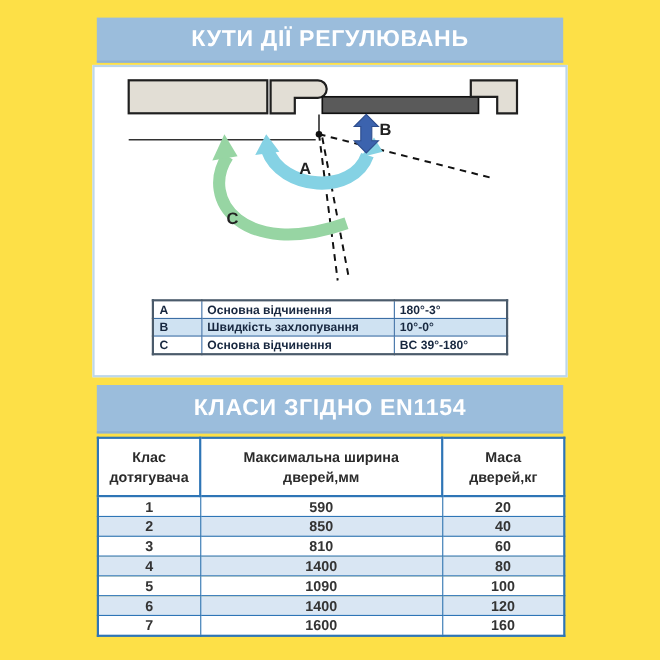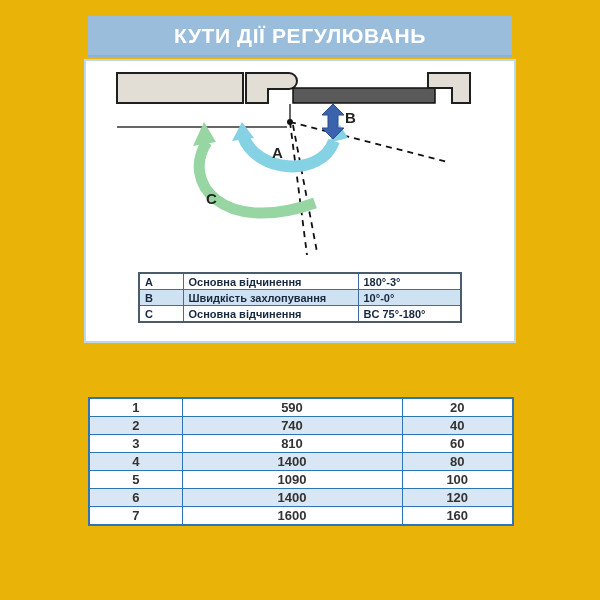--- a/index.html
+++ b/index.html
@@ -1,17 +1,17 @@
 <!DOCTYPE html>
 <html><head>
 <meta charset="utf-8">
 <style>
   html,body{margin:0;padding:0;background:#fff;}
   body{width:600px;height:600px;overflow:hidden;font-family:"Liberation Sans",sans-serif;}
-  .canvas{position:relative;width:600px;height:600px;background:#eab308;}
+  .canvas{position:relative;width:600px;height:600px;background:#fde047;}
 
   .hdr{
     position:absolute;left:88px;width:424px;
     background:#9bbddc;color:#fff;
     display:flex;align-items:center;justify-content:center;
     font-size:21px;font-weight:bold;letter-spacing:.6px;
     border-bottom:2px solid #8db1d3;box-sizing:border-box;
   }
   .hdr1{top:16px;height:41px;}
   .hdr2{top:350px;height:44px;}
@@ -105,42 +105,50 @@
         <td>180°-3°</td>
       </tr>
       <tr class="hl">
         <td>B</td>
         <td>Швидкість захлопування</td>
         <td>10°-0°</td>
       </tr>
       <tr>
         <td>C</td>
         <td>Основна відчинення</td>
-        <td>BC 75°-180°</td>
+        <td>BC 39°-180°</td>
       </tr>
     </tbody>
       </table>
   </div>
 
+  <div class="hdr hdr2">
+    <span>КЛАСИ ЗГІДНО EN1154</span>
+  </div>
 
   <table class="classes">
     <colgroup>
         <col class="c1">
         <col class="c2">
         <col class="c3">
       </colgroup>
     <tbody>
+        <tr>
+      <th>Клас дотягувача</th>
+      <th>Максимальна ширина дверей,мм</th>
+      <th>Маса дверей,кг</th>
+    </tr>
     <tr>
       <td>1</td>
       <td>590</td>
       <td>20</td>
     </tr>
     <tr class="alt">
       <td>2</td>
-      <td>740</td>
+      <td>850</td>
       <td>40</td>
     </tr>
     <tr>
       <td>3</td>
       <td>810</td>
       <td>60</td>
     </tr>
     <tr class="alt">
       <td>4</td>
       <td>1400</td>

